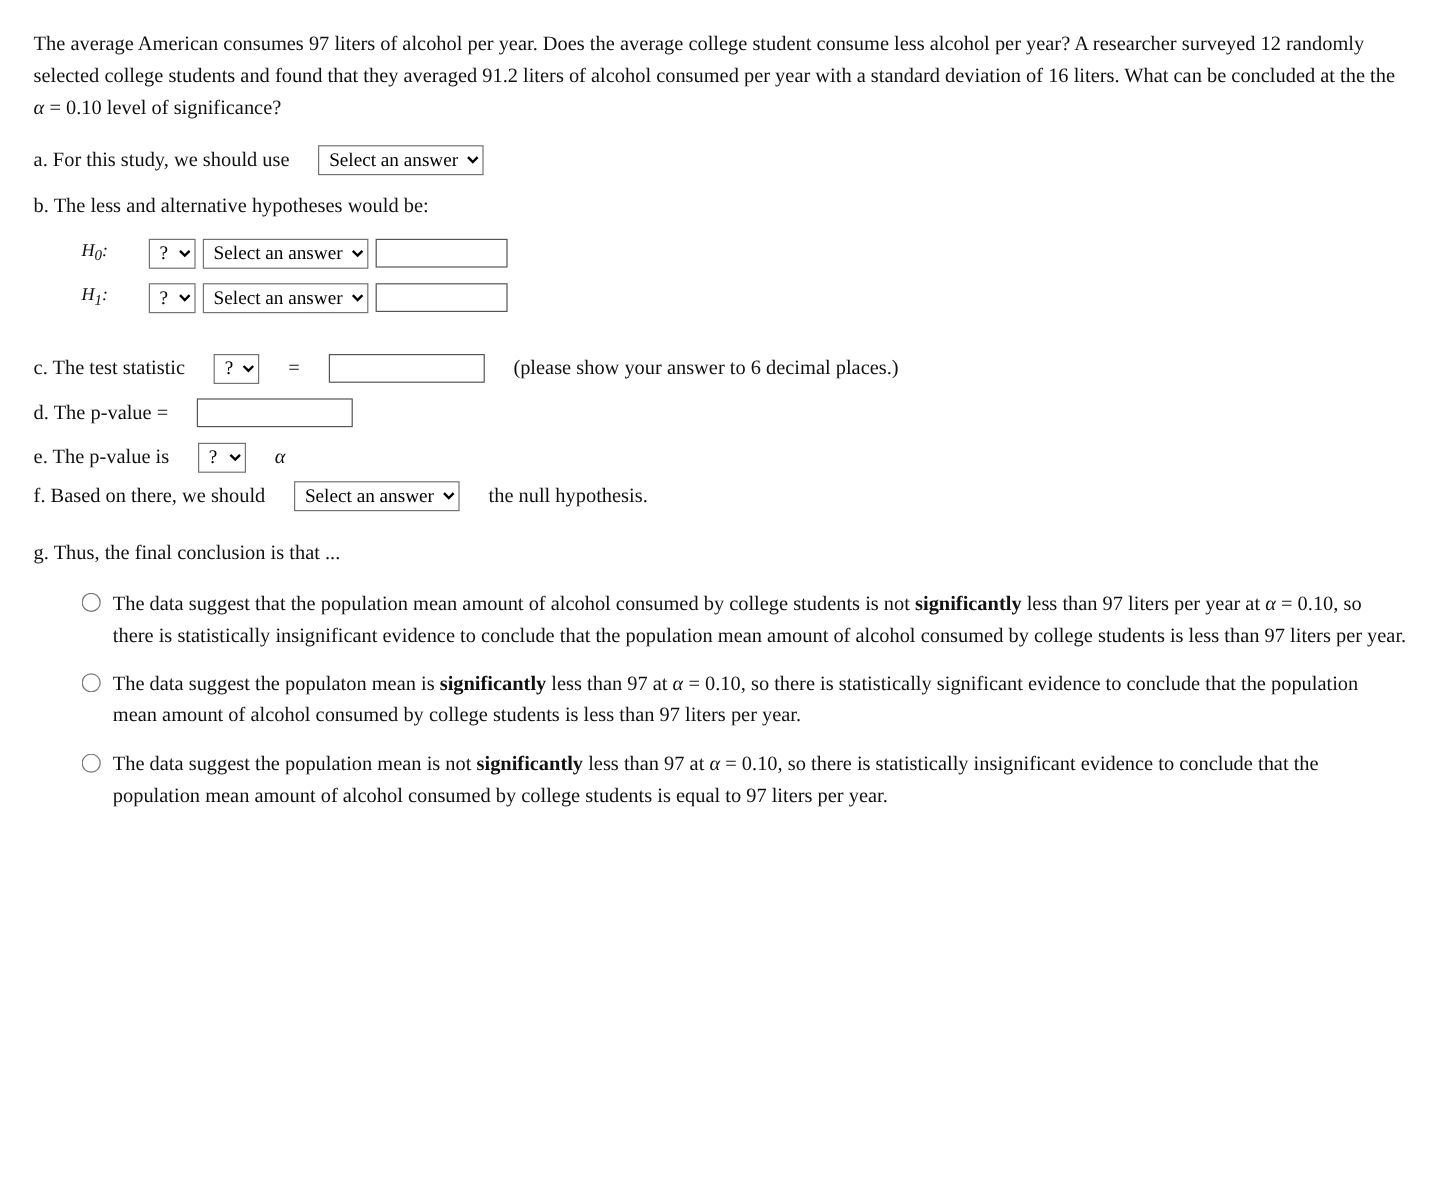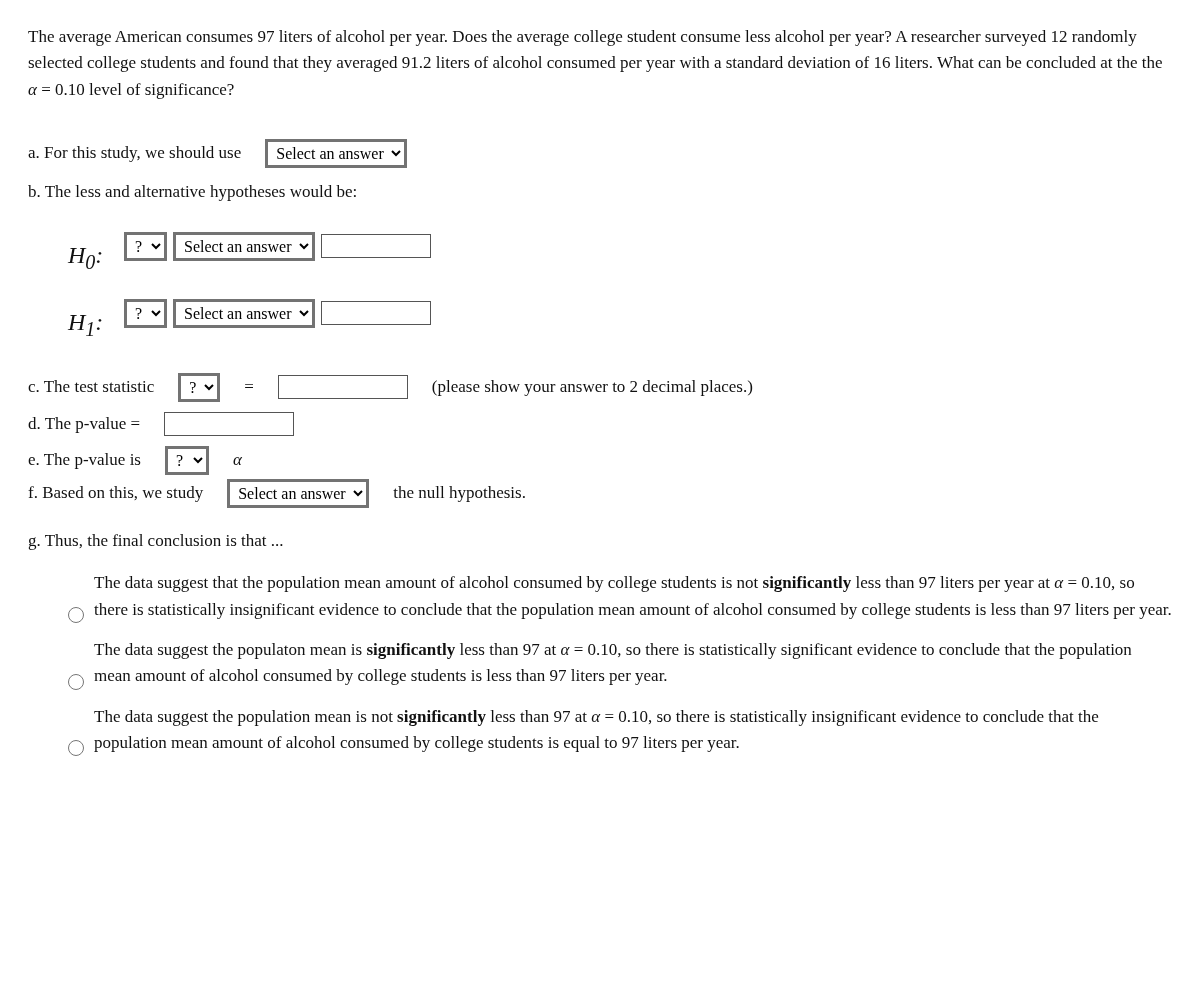--- a/index.html
+++ b/index.html
@@ -6,30 +6,30 @@
     body {
       font-family: Georgia, 'Times New Roman', serif;
       font-size: 17px;
       color: #111;
       background: #fff;
       padding: 24px 28px;
       max-width: 1200px;
     }
     .intro-text {
       line-height: 1.55;
-      margin-bottom: 36px;
+      margin-bottom: 16px;
     }
     .section {
       margin-bottom: 10px;
       line-height: 1.7;
     }
     select {
       font-family: Georgia, 'Times New Roman', serif;
       font-size: 16px;
-      border: 3px solid #737373;
+      border: 1px solid #737373;
       padding: 2px 4px;
       cursor: pointer;
       background: #fff;
       appearance: auto;
     }
     input[type="text"] {
       font-family: Georgia, 'Times New Roman', serif;
       font-size: 16px;
       border: 1px solid #555;
       width: 110px;
@@ -39,23 +39,22 @@
       width: 130px;
     }
     .hypothesis-row {
       display: flex;
       align-items: center;
       gap: 6px;
       margin: 12px 0 12px 40px;
     }
     .hypothesis-label {
       font-style: italic;
-      font-size: 24px;
+      font-size: 15px;
       min-width: 50px;
-      margin-top: 23px;
     }
     .inline-row {
       display: flex;
       align-items: center;
       gap: 24px;
       flex-wrap: wrap;
     }
     .part-c {
       margin: 32px 0 8px 0;
     }
@@ -66,21 +65,21 @@
       margin: 4px 0;
     }
     .part-f {
       margin: 4px 0;
     }
     .part-g {
       margin: 19px 0 12px 0;
     }
     .radio-option {
       display: flex;
-      align-items: flex-end;
+      align-items: flex-start;
       margin: 14px 0 14px 40px;
       gap: 10px;
     }
     .radio-option input[type="radio"] {
       margin-top: 4px;
       flex-shrink: 0;
       width: 16px;
       height: 16px;
       cursor: pointer;
     }
@@ -160,21 +159,21 @@
 <div class="section part-c">
   <div class="inline-row">
     <span>c. The test statistic</span>
     <select>
       <option>?</option>
       <option>t</option>
       <option>z</option>
     </select>
     <span>=</span>
     <input type="text" class="wide" value="" style="">
-    <span>(please show your answer to 2 decimal places.)</span>
+    <span>(please show your answer to 6 decimal places.)</span>
   </div>
 </div>
 
 <div class="section part-d">
   <div class="inline-row">
     <span>d. The p-value =</span>
     <input type="text" class="wide" value="" style="">
   </div>
 </div>
 
@@ -188,21 +187,21 @@
       <option>=</option>
       <option>≤</option>
       <option>≥</option>
     </select>
     <span class="alpha-sym"><i>α</i></span>
   </div>
 </div>
 
 <div class="section part-f">
   <div class="inline-row">
-    <span>f. Based on this, we study</span>
+    <span>f. Based on there, we should</span>
     <select>
       <option>Select an answer</option>
       <option>reject</option>
       <option>fail to reject</option>
       <option>accept</option>
     </select>
     <span>the null hypothesis.</span>
   </div>
 </div>
 

